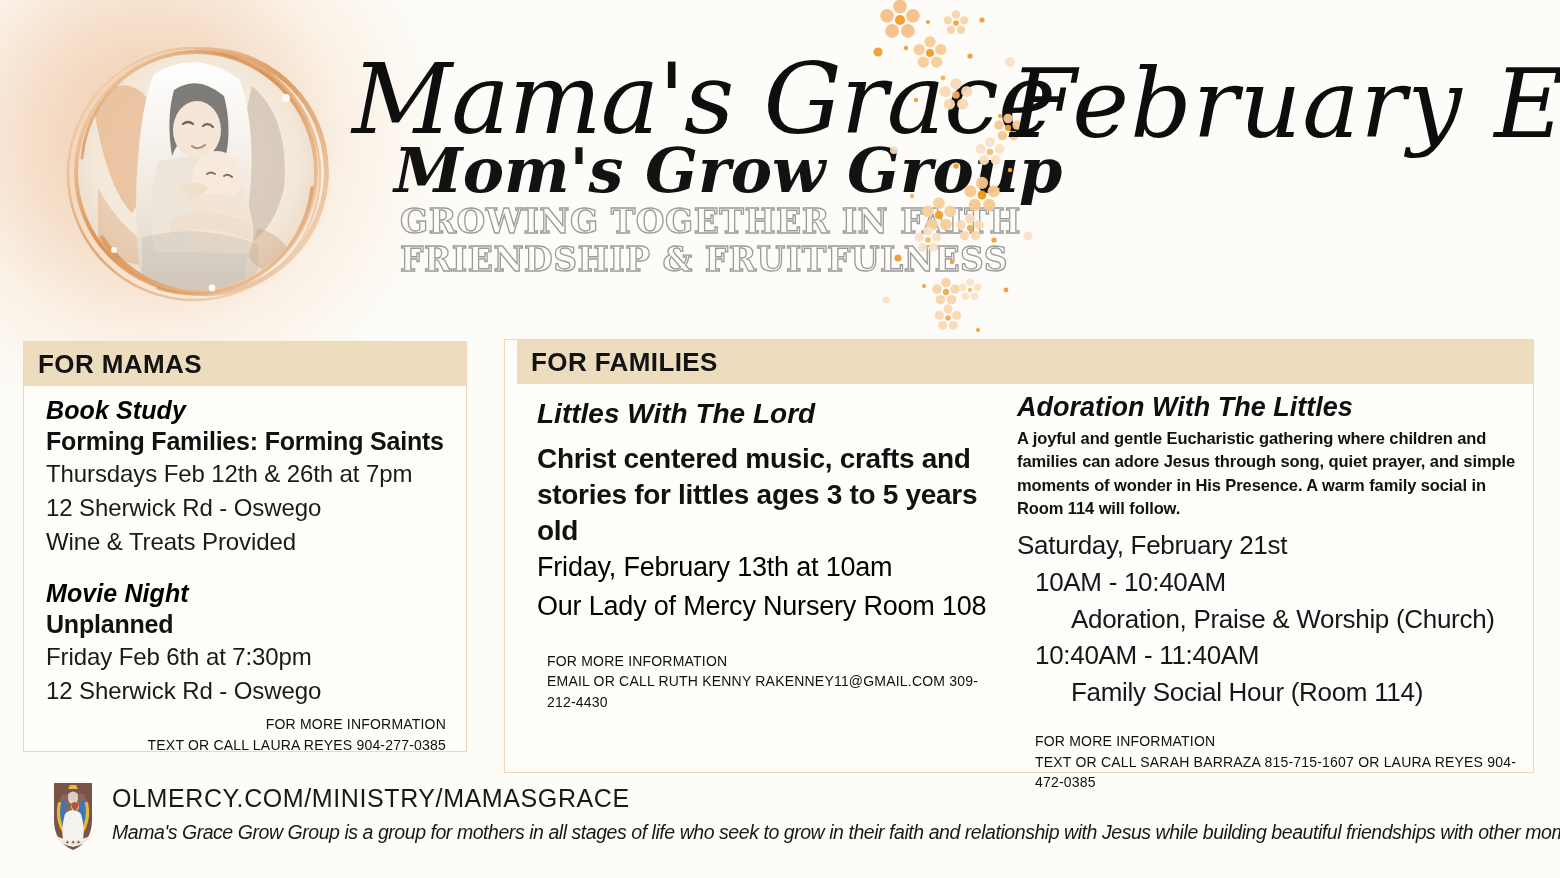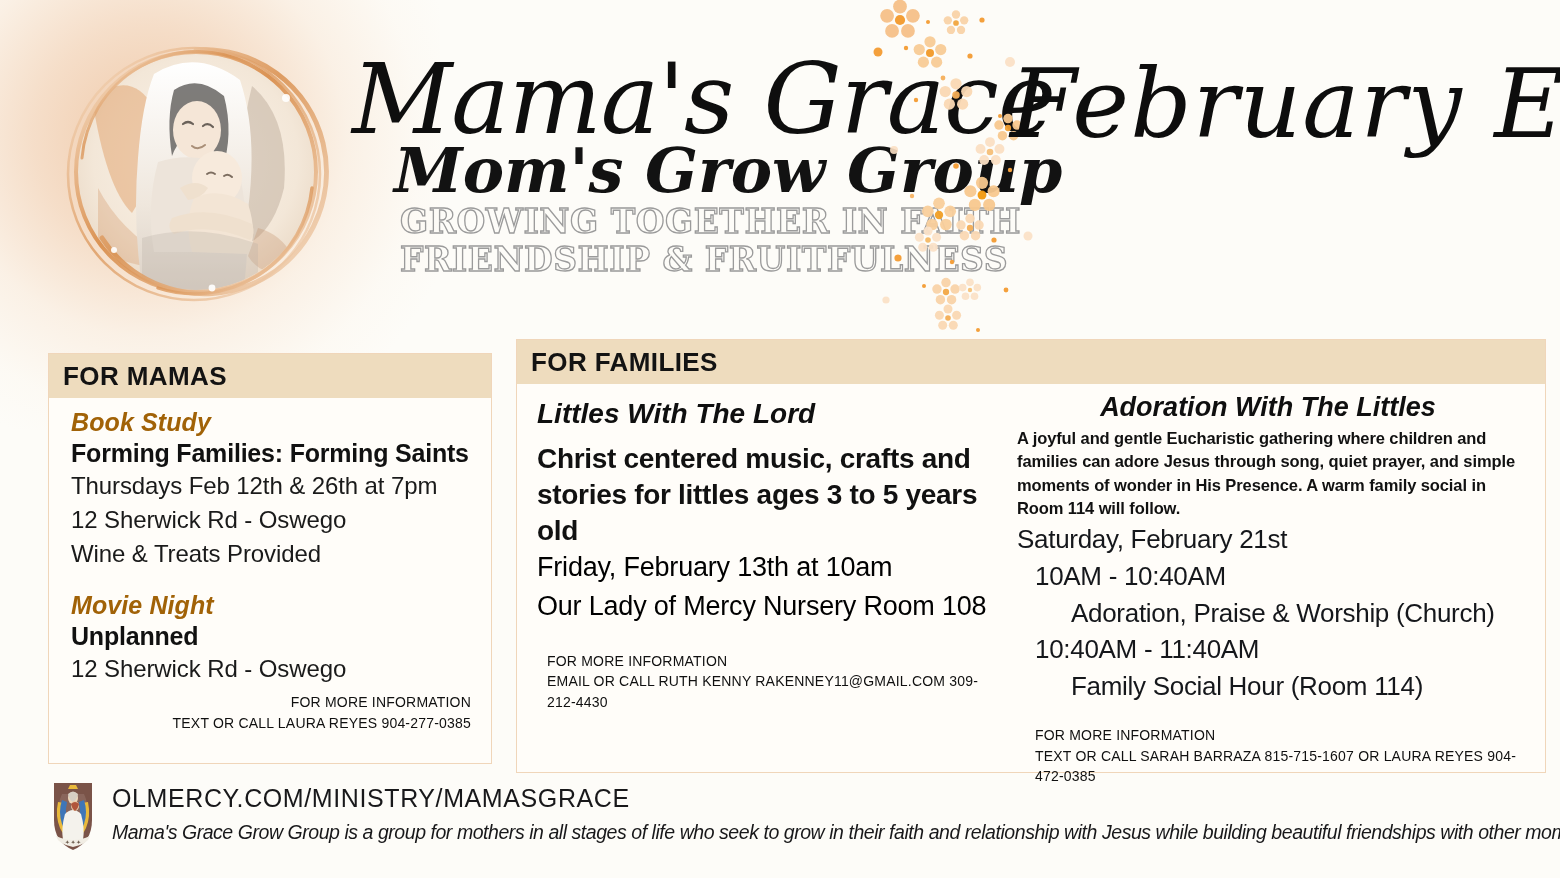--- a/index.html
+++ b/index.html
@@ -106,31 +106,31 @@
     padding-left: 14px;
   }
   .panel-head-text {
     font-family: "Liberation Sans", sans-serif;
     font-weight: 700;
     font-size: 26px;
     letter-spacing: 0.4px;
     color: #131313;
   }
 
-  #panel-mamas  { left: 48px;  top: 341px; width: 444px; height: 411px; margin-top: 12px; }
-  #panel-families { left: 516px; top: 339px; width: 1030px; height: 434px; }
+  #panel-mamas  { left: 23px;  top: 341px; width: 444px; height: 411px; }
+  #panel-families { left: 504px; top: 339px; width: 1030px; height: 434px; padding-left: 12px; }
 
   .panel-body { padding: 10px 16px 0 22px; }
 
   
   .ev-title {
     font-family: "Liberation Sans", sans-serif;
     font-weight: 700; font-style: italic;
     font-size: 25px; letter-spacing: 0.1px;
-    color: #a16207;
+    color: #000000;
     margin-bottom: 2px;
   }
   .ev-sub {
     font-family: "Liberation Sans", sans-serif;
     font-weight: 700;
     font-size: 25px; letter-spacing: -0.2px;
     color: #111;
     margin-bottom: 1px;
   }
   .ev-line {
@@ -170,26 +170,27 @@
   }
   .littles-line {
     font-family: "Liberation Sans", sans-serif;
     font-weight: 400; font-size: 27px; line-height: 1.42;
     letter-spacing: -0.2px; color: #000000;
   }
 
   .ad-title {
     font-family: "Liberation Sans", sans-serif;
     font-weight: 700; font-style: italic;
-    font-size: 27px; color: #0F0F0F; margin-bottom: 4px; text-align: center;
+    font-size: 27px; color: #0F0F0F; margin-bottom: 4px;
   }
   .ad-para {
     font-family: "Liberation Sans", sans-serif;
     font-weight: 700; font-size: 16.5px; line-height: 1.42;
     letter-spacing: -0.1px; color: #111;
+    margin-bottom: 6px;
   }
   .ad-line {
     font-family: "Liberation Sans", sans-serif;
     font-weight: 400; font-size: 26px; line-height: 1.42;
     letter-spacing: -0.3px; color: #15171B;
   }
   .ad-indent1 { padding-left: 18px; }
   .ad-indent2 { padding-left: 54px; }
 
   
@@ -469,20 +470,21 @@
       <div class="ev-line">Thursdays Feb 12th &amp; 26th at 7pm</div>
       <div class="ev-line">12 Sherwick Rd - Oswego</div>
       <div class="ev-line">Wine &amp; Treats Provided</div>
     </div>
 
     <div class="ev-gap"></div>
 
     <div>
       <div class="ev-title">Movie Night</div>
       <div class="ev-sub">Unplanned</div>
+      <div class="ev-line">Friday Feb 6th at 7:30pm</div>
       <div class="ev-line">12 Sherwick Rd - Oswego</div>
     </div>
 
     <div class="info-block" style="margin-top:6px;padding-right:4px;">
       <div>FOR MORE INFORMATION</div>
       <div>TEXT OR CALL LAURA REYES 904-277-0385</div>
     </div>
 
   </div>
 </div>

